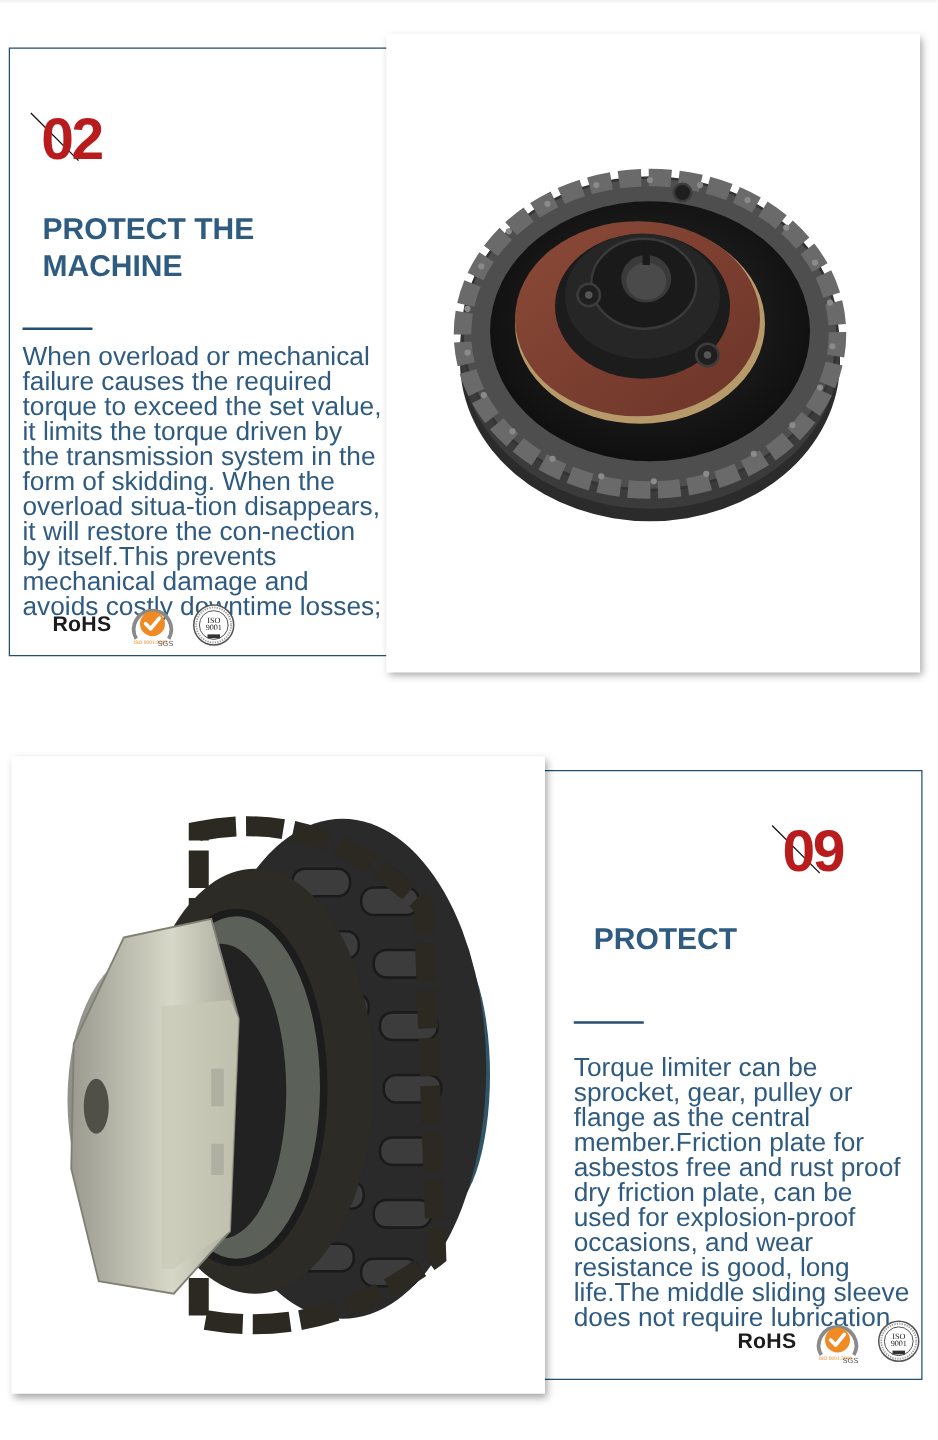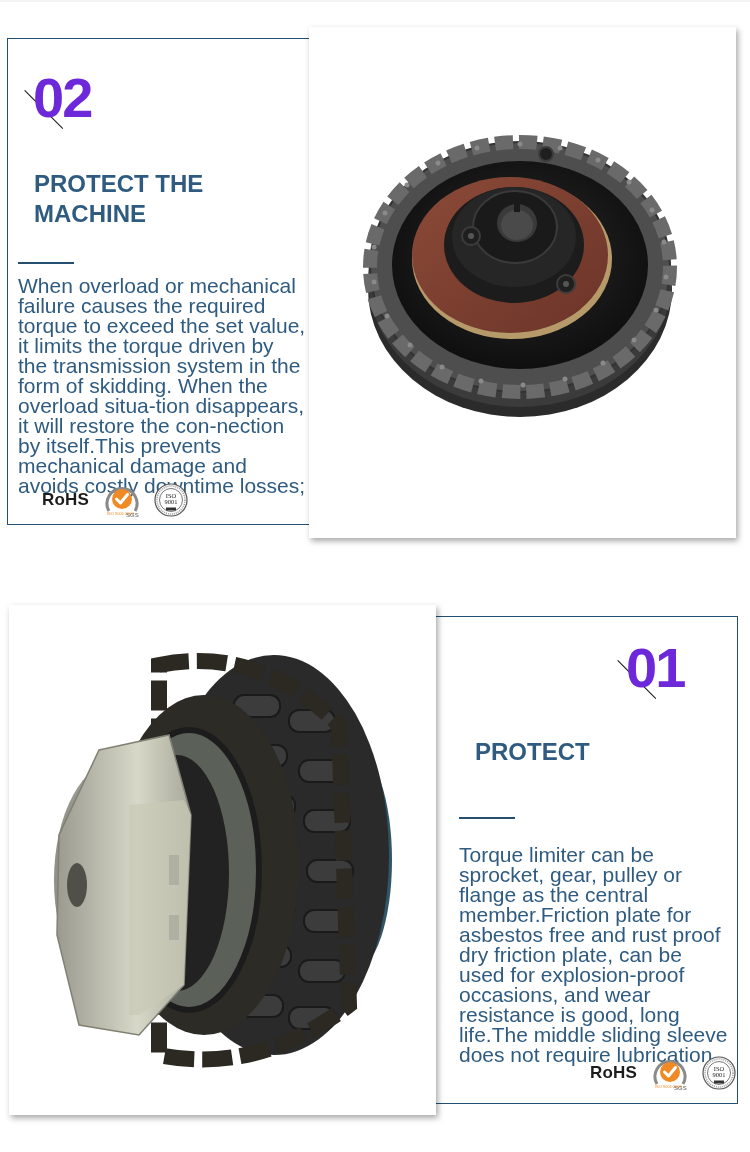--- a/index.html
+++ b/index.html
@@ -23,24 +23,25 @@
     z-index: 2;
     overflow: hidden;
   }
   .card1 { left: 309px; top: 27px; width: 427px; height: 511px; }
   .card2 { left: 9px; top: 605px; width: 427px; height: 510px; }
 
   .num {
     position: absolute;
     font-family: "Liberation Sans", sans-serif;
     font-weight: bold;
-    font-size: 56px;
-    color: #6d28d9;
+    font-size: 47px;
+    color: #b91c1c;
     letter-spacing: -2px;
     line-height: 1;
+    margin-top: 17px;
   }
   .num1 { left: 33px; top: 70px; }
   .num2 { left: 626px; top: 640px; }
   .slash {
     position: absolute;
     height: 1px;
     width: 54px;
     background: #111111;
     transform-origin: 0 0;
     transform: rotate(45deg);
@@ -183,21 +184,21 @@
         <circle cx="98" cy="158" r="2.5"></circle>
         <circle cx="129" cy="136" r="2.5"></circle>
       <circle cx="168" cy="121" r="2.5"></circle>
     </g>
   </svg>
 </div>
 
 <div class="textbox box2"></div>
 
 <div class="slash slash2"></div>
-<div class="num num2">01</div>
+<div class="num num2">09</div>
 
 <div class="heading h2">PROTECT</div>
 <div class="rule rule2"></div>
 <div class="body b2">Torque limiter can be sprocket, gear, pulley or flange as the central member.Friction plate for asbestos free and rust proof dry friction plate, can be used for explosion-proof occasions, and wear resistance is good, long life.The middle sliding sleeve does not require lubrication.</div>
 
 <div class="certs certs2">
   <span class="rohs">RoHS</span>
   <svg class="cert-icon" width="38" height="38" viewBox="0 0 38 38">
     <path d="M6 30 A15 15 0 1 1 32 30" fill="none" stroke="#8a8a8a" stroke-width="3"></path>
     <circle cx="19" cy="18" r="10" fill="#f08a24"></circle>

